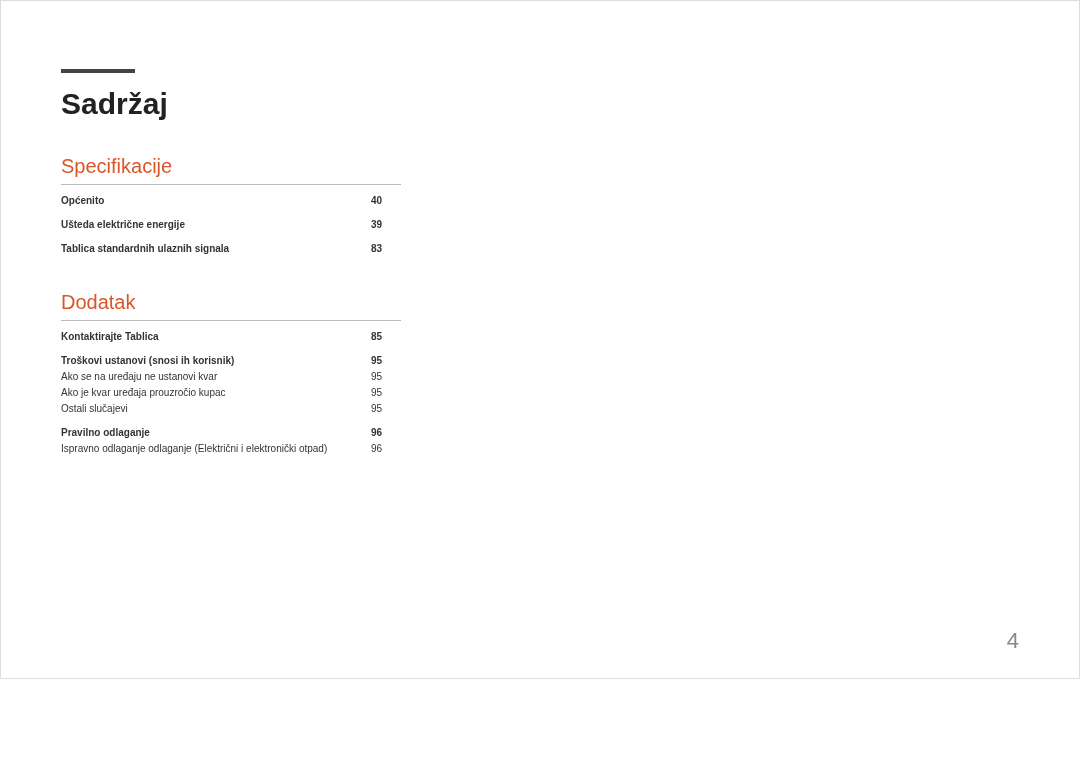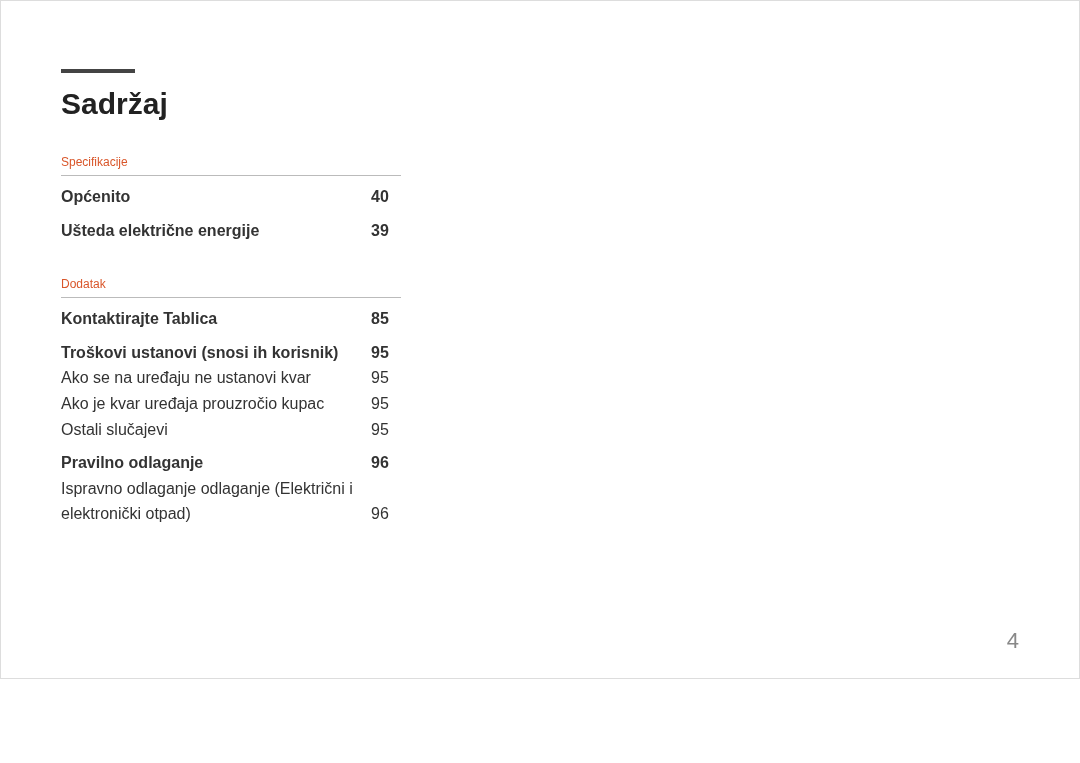--- a/index.html
+++ b/index.html
@@ -17,36 +17,36 @@
     background: #444;
     margin-bottom: 14px;
   }
   .title {
     font-size: 30px;
     font-weight: 700;
     color: #222;
     margin-bottom: 34px;
   }
   .section-title {
-    font-size: 12px;
+    font-size: 20px;
     font-weight: 400;
     color: #d9562a;
     border-bottom: 1px solid #bbb;
     padding-bottom: 6px;
     margin-bottom: 8px;
     width: 340px;
   }
   .toc-block {
     width: 340px;
     margin-bottom: 34px;
   }
   .entry {
     display: flex;
     justify-content: space-between;
-    font-size: 16px;
+    font-size: 10px;
     line-height: 1.6;
     color: #333;
     align-items: flex-end;
   }
   .entry .label { flex: 1; padding-right: 10px; }
   .entry .pageno { width: 30px; text-align: left; }
   .bold { font-weight: 700; }
   .group { margin-bottom: 8px; }
   .page-number {
     position: absolute;
@@ -69,20 +69,26 @@
         <div class="group">
           <div class="entry bold">
             <span class="label">Općenito</span>
             <span class="pageno">40</span>
           </div>
         </div>
         <div class="group">
           <div class="entry bold">
             <span class="label">Ušteda električne energije</span>
             <span class="pageno">39</span>
+          </div>
+        </div>
+        <div class="group">
+          <div class="entry bold">
+            <span class="label">Tablica standardnih ulaznih signala</span>
+            <span class="pageno">83</span>
           </div>
         </div>
       </div>
       <div class="toc-block">
         <div class="section-title">Dodatak</div>
         <div class="group">
           <div class="entry bold">
             <span class="label">Kontaktirajte Tablica</span>
             <span class="pageno">85</span>
           </div>

